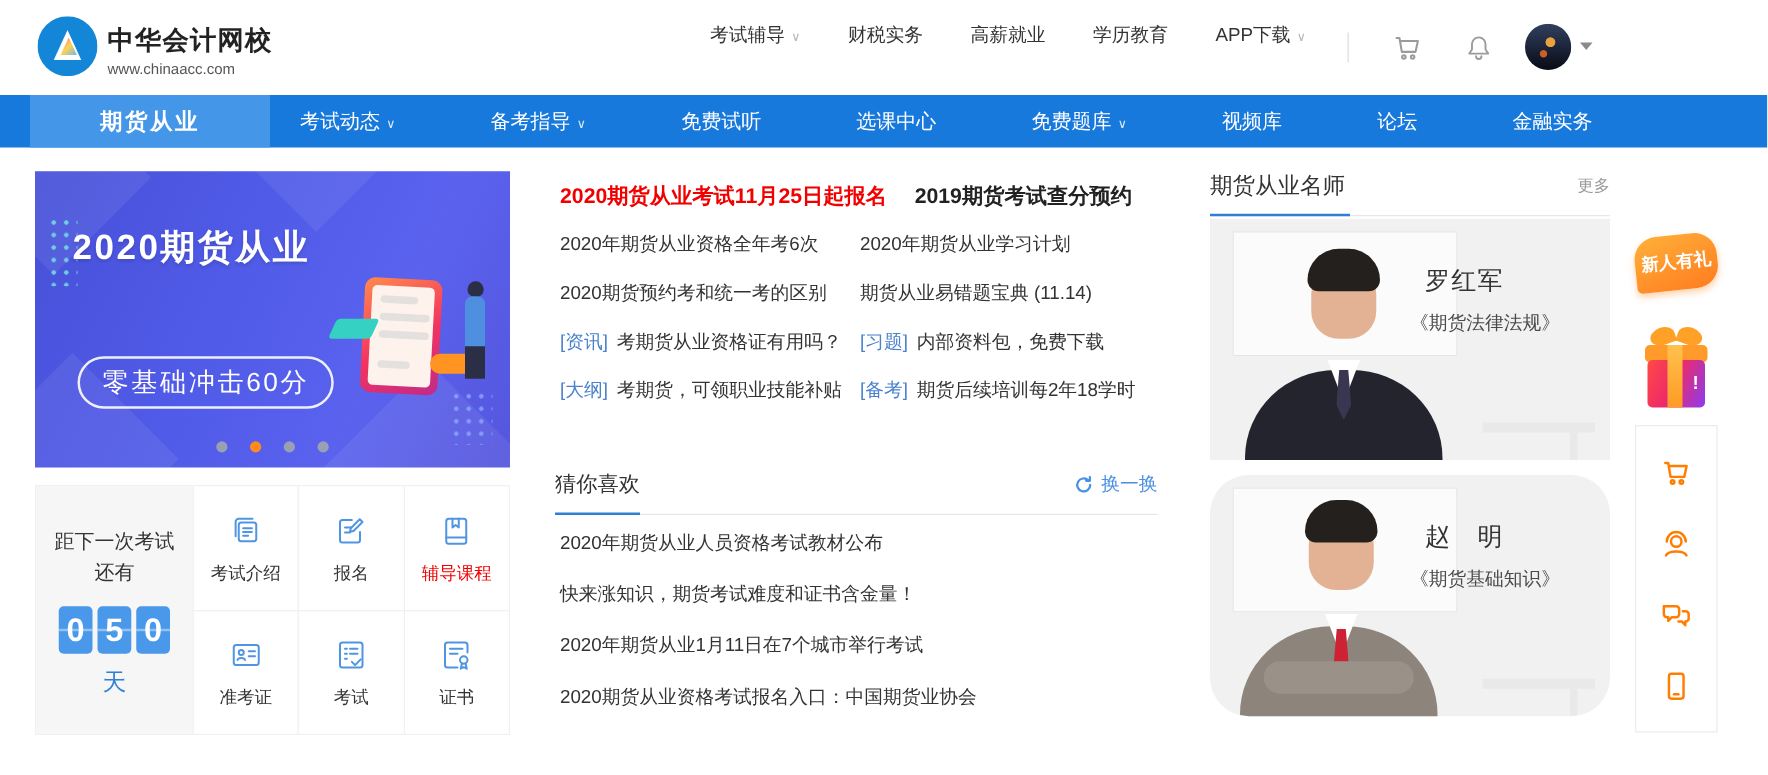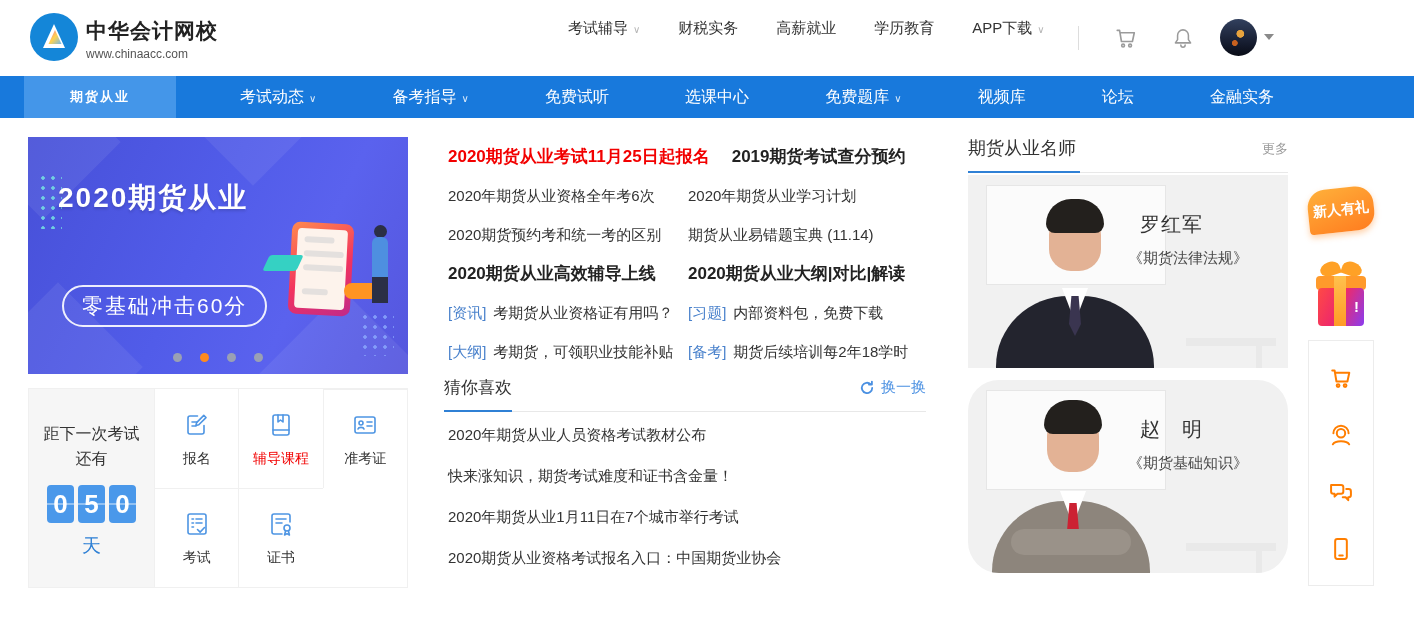--- a/index.html
+++ b/index.html
@@ -20,23 +20,23 @@
   .hicon { position:absolute; top:24px; cursor:pointer; }
   .avatar { position:absolute; left:1220px; top:19px; width:37px; height:37px; border-radius:50%; cursor:pointer;
             background: radial-gradient(circle at 55% 40%, #e8a33d 0 12%, rgba(232,163,61,0) 14%),
                         radial-gradient(circle at 40% 65%, #c8611f 0 8%, rgba(200,97,31,0) 10%),
                         linear-gradient(180deg,#32405e 0%,#141a2c 70%,#090c16 100%); }
   .avatar-caret { position:absolute; left:1264px; top:34px; width:0; height:0;
                   border-left:5px solid transparent; border-right:5px solid transparent; border-top:6px solid #8a8a8a; cursor:pointer; }
 
   
   .main-nav { position:absolute; top:76px; left:0; width:100%; height:42px; background:#1879dc; }
-  .main-nav-active { position:absolute; left:24px; top:0; width:152px; height:42px; background:#4496e9;
+  .main-nav-active { position:absolute; left:24px; top:0; width:192px; height:42px; background:#4496e9;
                      display:flex; align-items:center; justify-content:center;
-                     color:#fff; font-size:13px; font-weight:bold; letter-spacing:2px; cursor:pointer; }
+                     color:#fff; font-size:18px; font-weight:bold; letter-spacing:2px; cursor:pointer; }
   .main-nav-items { position:absolute; left:240px; right:140px; top:0; height:42px;
                     display:flex; align-items:center; justify-content:space-between; }
   .main-nav-item { color:#fff; font-size:16px; cursor:pointer; white-space:nowrap; }
   .main-nav-item .caret { color:rgba(255,255,255,.85); }
 
   
   .banner { position:absolute; left:28px; top:137px; width:380px; height:237px; overflow:hidden; cursor:pointer;
             background:linear-gradient(115deg,#4750d8 0%,#515ce9 45%,#5a62ee 70%,#5556dd 100%); }
   .cube { position:absolute; background:rgba(255,255,255,.07); transform:rotate(45deg); }
   .dotgrid { position:absolute; background-image:radial-gradient(circle,rgba(120,235,225,.8) 1.5px,transparent 2px); background-size:10px 10px; }
@@ -234,20 +234,28 @@
       <div class="cd-digits">
         <div class="cd-digit">0</div>
         <div class="cd-digit">5</div>
         <div class="cd-digit">0</div>
       </div>
       <div class="cd-unit">天</div>
     </div>
     <div class="shortcut-grid">
       <div class="shortcut">
         <span class="sicon"><svg viewBox="0 0 30 30">
+              <rect x="9" y="8" width="14" height="15" rx="2"></rect>
+              <path d="M12.5 12.5h7M12.5 15.5h7M12.5 18.5h4"></path>
+              <path d="M6.5 19V7.5A2.5 2.5 0 0 1 9 5h11"></path>
+            </svg></span>
+        <span class="shortcut-label">考试介绍</span>
+      </div>
+      <div class="shortcut">
+        <span class="sicon"><svg viewBox="0 0 30 30">
               <path d="M22 15.5V22a2 2 0 0 1-2 2H8a2 2 0 0 1-2-2V8a2 2 0 0 1 2-2h7.5"></path>
               <path d="M10 12h5M10 16h4"></path>
               <path d="M16.8 14.8 24 7.6l-2.2-2.2-7.2 7.2-.7 2.9z"></path>
             </svg></span>
         <span class="shortcut-label">报名</span>
       </div>
       <div class="shortcut hl">
         <span class="sicon"><svg viewBox="0 0 30 30">
               <rect x="7" y="5" width="16" height="20" rx="2"></rect>
               <path d="M12 5v7l2.5-2 2.5 2V5"></path>
@@ -289,24 +297,20 @@
       <span class="nl row1-left">2020期货从业考试11月25日起报名</span>
       <span class="nl">2019期货考试查分预约</span>
     </div>
     <div class="news-row">
       <span class="nl col-left">2020年期货从业资格全年考6次</span>
       <span class="nl">2020年期货从业学习计划</span>
     </div>
     <div class="news-row">
       <span class="nl col-left">2020期货预约考和统一考的区别</span>
       <span class="nl">期货从业易错题宝典 (11.14)</span>
-    </div>
-    <div class="news-row hdr">
-      <span class="nl col-left">2020期货从业高效辅导上线</span>
-      <span class="nl">2020期货从业大纲|对比|解读</span>
     </div>
     <div class="news-row">
       <span class="nl col-left"><span class="news-tag">[资讯]</span><span>考期货从业资格证有用吗？</span></span>
       <span class="nl"><span class="news-tag">[习题]</span><span>内部资料包，免费下载</span></span>
     </div>
     <div class="news-row">
       <span class="nl col-left"><span class="news-tag">[大纲]</span><span>考期货，可领职业技能补贴</span></span>
       <span class="nl"><span class="news-tag">[备考]</span><span>期货后续培训每2年18学时</span></span>
     </div>
   </div>

